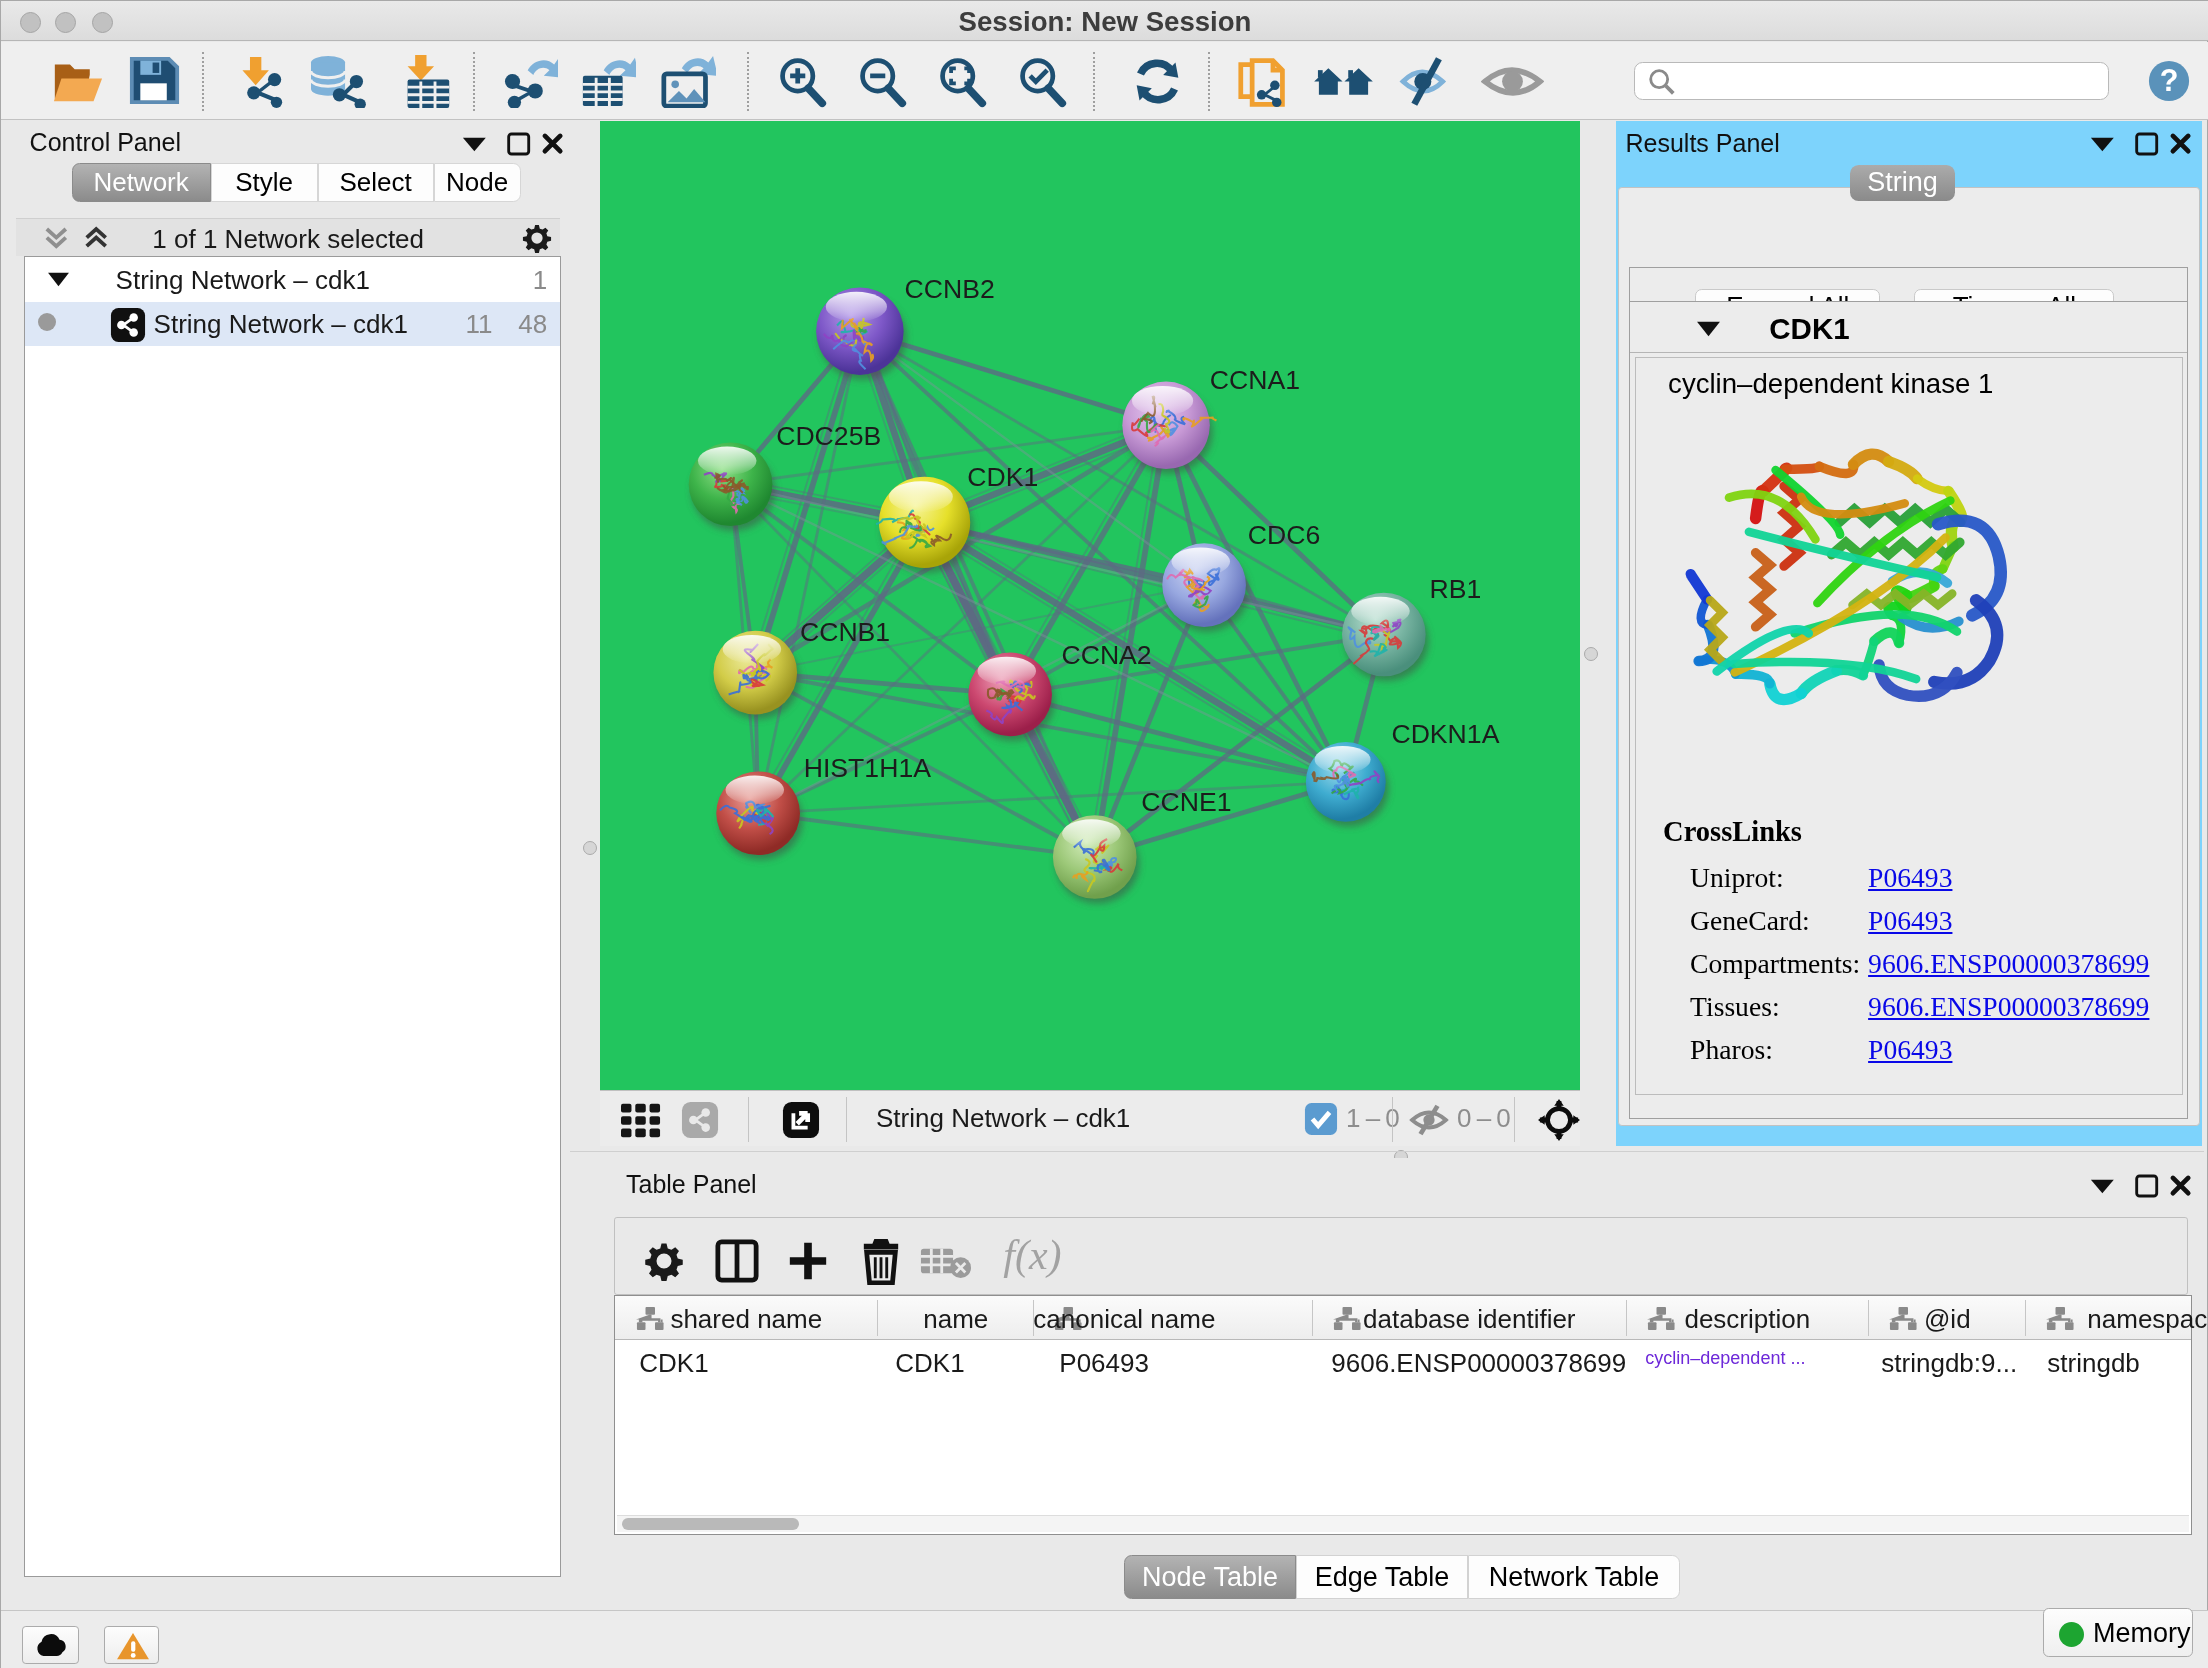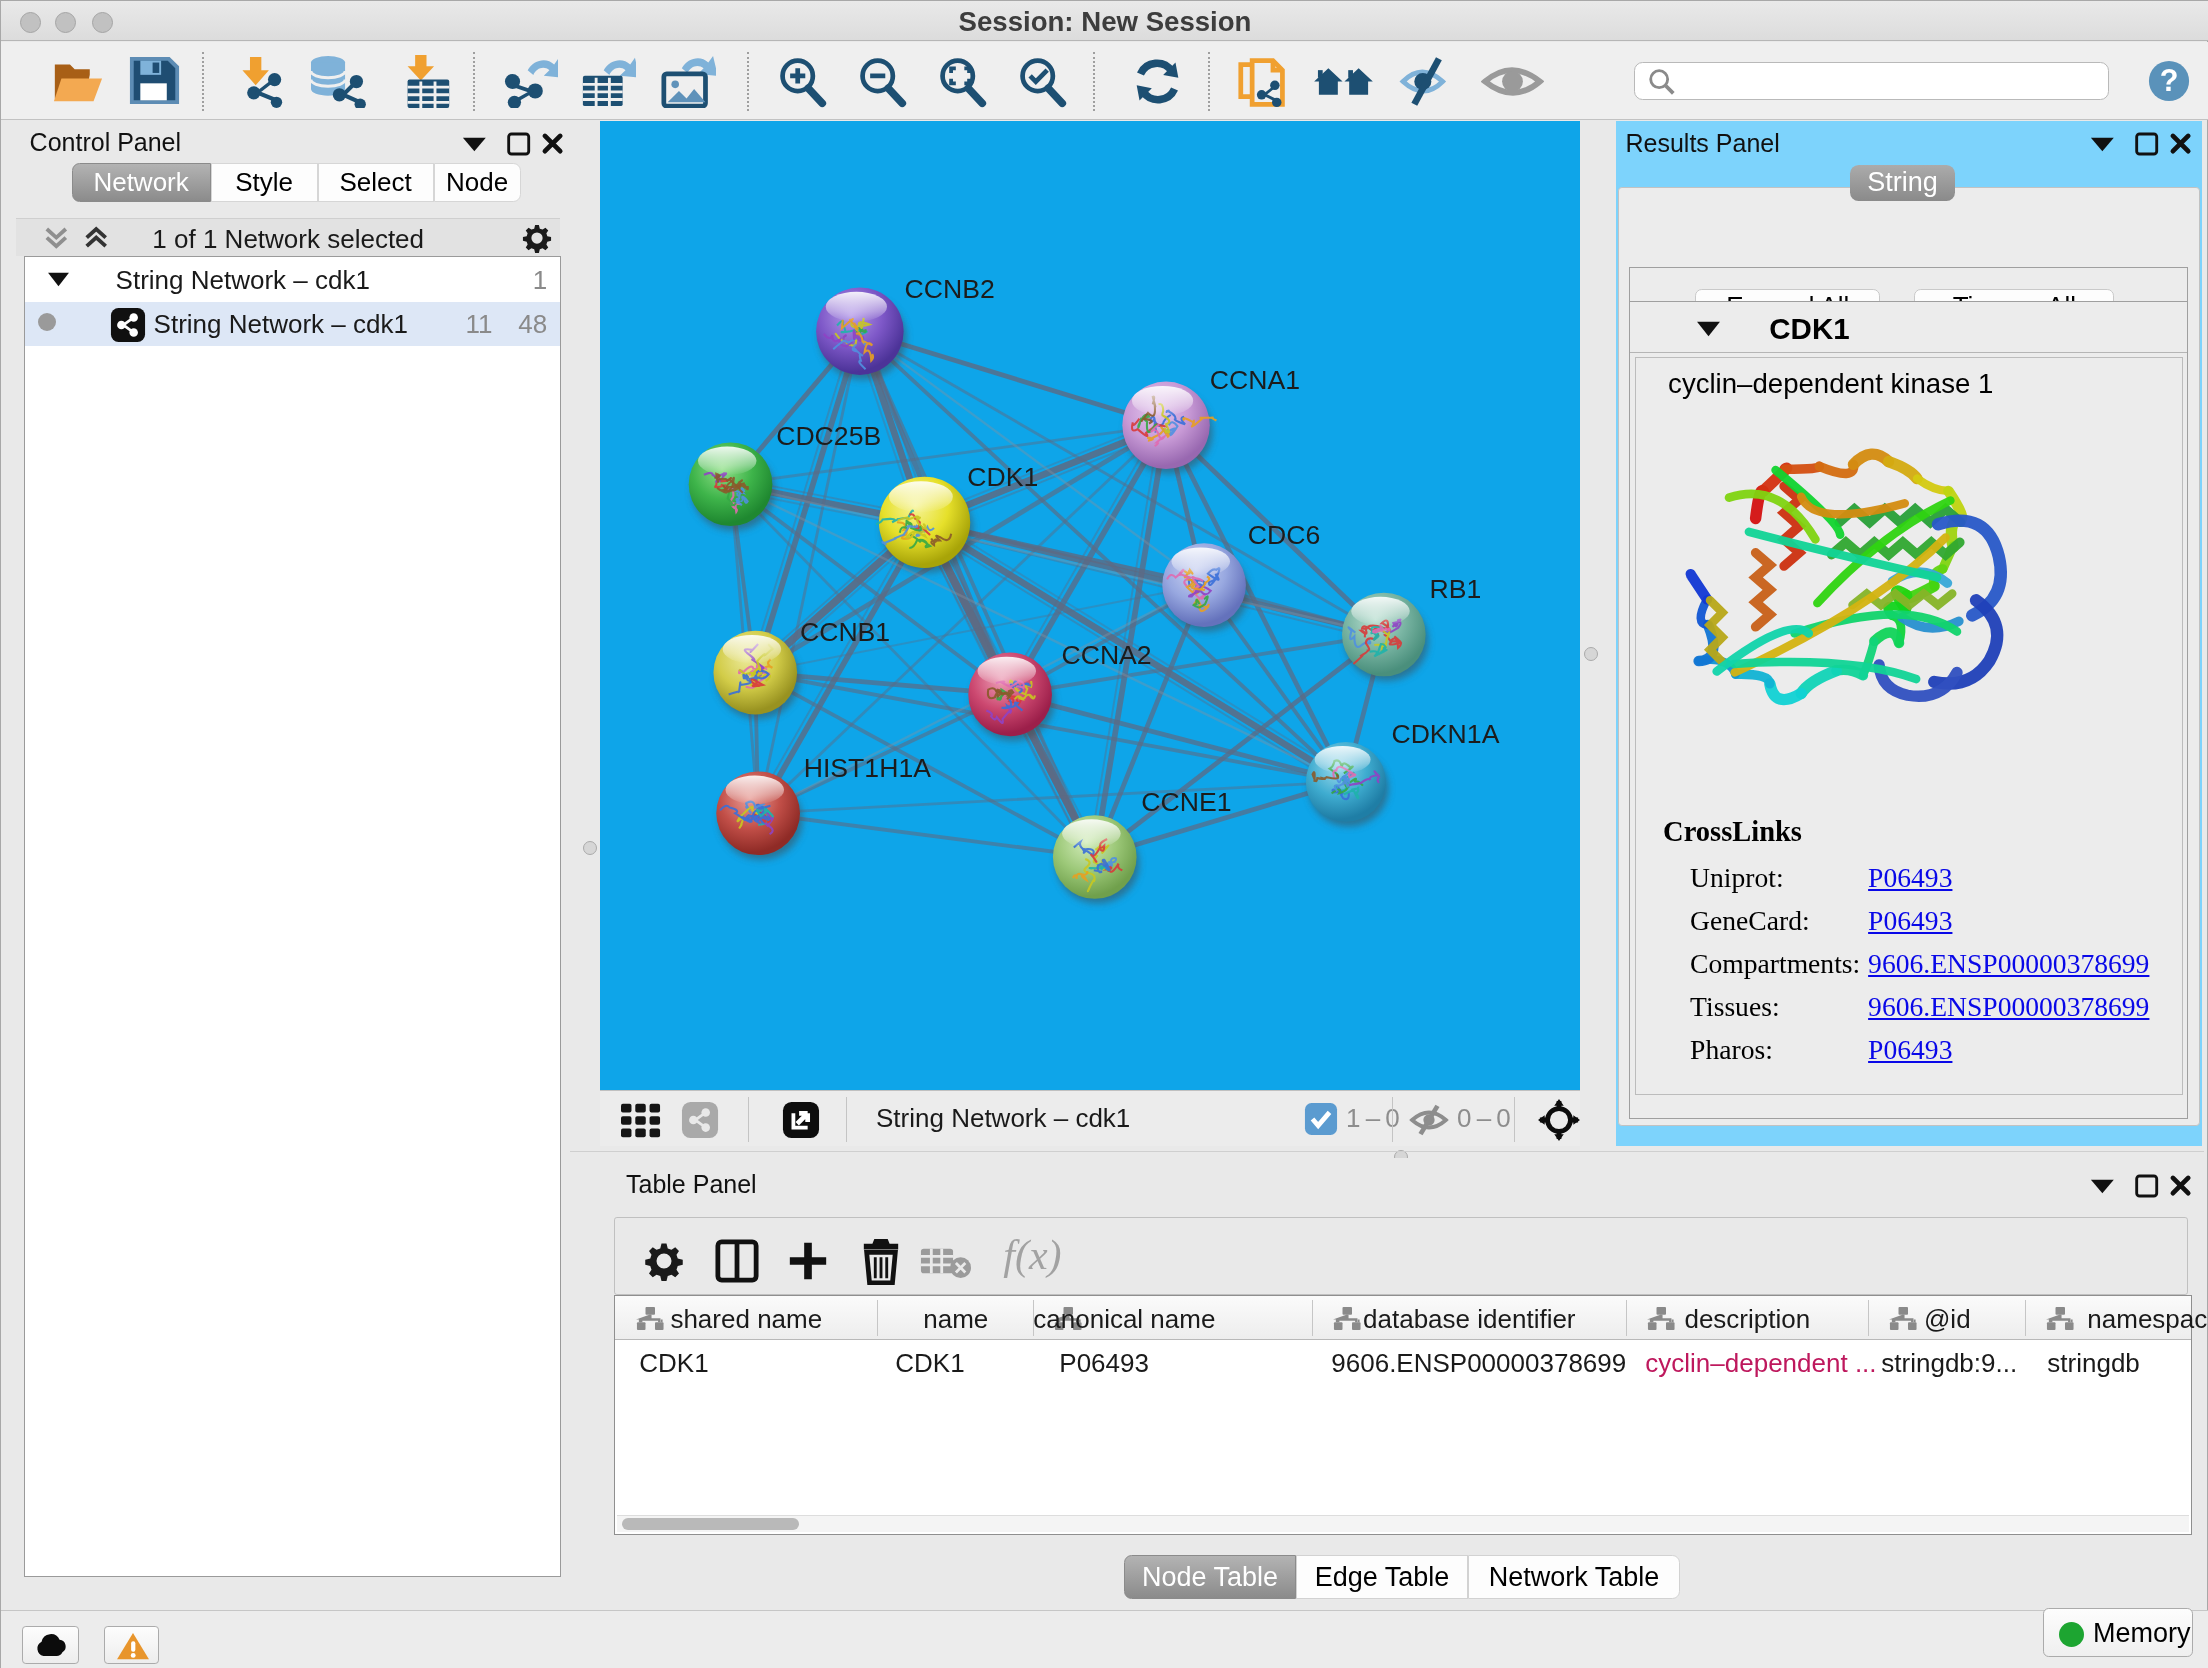--- a/index.html
+++ b/index.html
@@ -27,21 +27,21 @@
 #cpanel { position:absolute; left:7.6px; top:120px; width:559px; height:1457px; background:#e9e9e9; }
 .tab { position:absolute; top:42px; height:39px; font-size:26px; text-align:center;
   background:#fdfdfd; border:1px solid #d6d6d6; color:#000; line-height:37px; }
 .tabsel { background:linear-gradient(#b3b3b3,#8b8b8b); color:#fff; border:1px solid #8b8b8b; }
 #subhdr { position:absolute; left:7.6px; top:97px; width:544px; height:38px;
   background:#e2e2e2; border-top:1px solid #cfcfcf; }
 #tree { position:absolute; left:15px; top:135px; width:537px; height:1321px;
   background:#fff; border:1px solid #9a9a9a; }
 .trow { position:absolute; left:0; width:535px; height:43px; font-size:26px; color:#1a1a1a; }
 
-#netview { position:absolute; left:599px; top:120px; width:980px; height:1025px; background:#0ea5e9; }
+#netview { position:absolute; left:599px; top:120px; width:980px; height:1025px; background:#22c55e; }
 #netbar { position:absolute; left:0; top:969px; width:980px; height:56px;
   background:#ececec; border-top:1px solid #c0c0c0; }
 .nbsep { position:absolute; top:5.7px; height:45px; width:0; border-left:1px solid #c4c4c4; }
 
 #rpanel { position:absolute; left:1615px; top:120px; width:586px; height:1025px; background:#7dd3fc; }
 
 #tpanel { position:absolute; left:599px; top:1157px; width:1602px; height:453px; background:#e9e9e9; }
 
 #statusbar { position:absolute; left:0; top:1609px; width:2208px; height:59px;
   background:#ececec; border-top:1px solid #c6c6c6; }
@@ -873,21 +873,21 @@
             </g>
 <path d="M15 9 v5 M5.5 17 v-3 h19 v3" stroke="#8a8a8a" stroke-width="2.5" fill="none"></path>
 </svg>
 <div style="position:absolute;left:1472px;top:7.6px;width:152px;text-align:left;font-size:26px;color:#1a1a1a;">namespac</div>
       </div>
       <div style="position:absolute;left:0;top:44px;width:1576px;height:40px;">
 <span style="position:absolute;left:24px;top:7.6px;font-size:26px;color:#1a1a1a;">CDK1</span>
 <span style="position:absolute;left:280px;top:7.6px;font-size:26px;color:#1a1a1a;">CDK1</span>
 <span style="position:absolute;left:444px;top:7.6px;font-size:26px;color:#1a1a1a;">P06493</span>
 <span style="position:absolute;left:716px;top:7.6px;font-size:26px;color:#1a1a1a;">9606.ENSP00000378699</span>
-<span style="position:absolute;left:1030px;top:7.6px;font-size:26px;color:#be185d;">cyclin–dependent ...</span>
+<span style="position:absolute;left:1030px;top:7.6px;font-size:18px;color:#6d28d9;">cyclin–dependent ...</span>
 <span style="position:absolute;left:1266px;top:7.6px;font-size:26px;color:#1a1a1a;">stringdb:9...</span>
 <span style="position:absolute;left:1432px;top:7.6px;font-size:26px;color:#1a1a1a;">stringdb</span>
       </div>
 <div style="position:absolute;left:1.9px;top:219px;width:1572px;height:17px;background:#f4f4f4;border-top:1px solid #ddd;">
 <div style="position:absolute;left:4.8px;top:1.9px;width:177px;height:12.4px;border-radius:6.7px;background:#b9b9b9;"></div>
         </div>
     </div>
     <div class="btab btabsel" style="left:524px;width:172px;border-radius:7.6px 0 0 7.6px;">Node Table</div>
     <div class="btab" style="left:696px;width:172px;">Edge Table</div>
     <div class="btab" style="left:868px;width:212px;border-radius:0 7.6px 7.6px 0;">Network Table</div>

